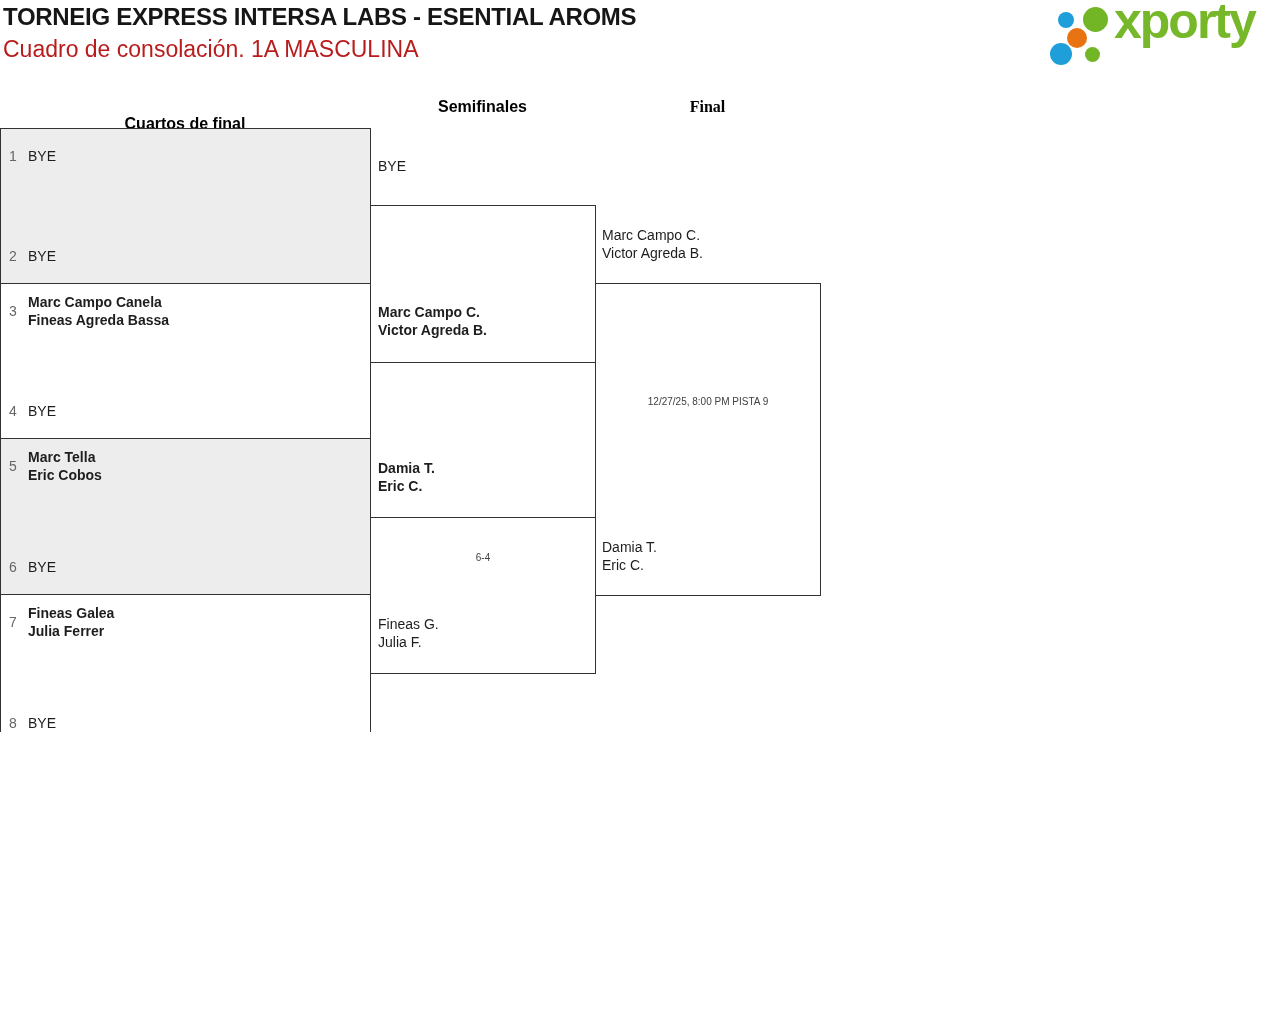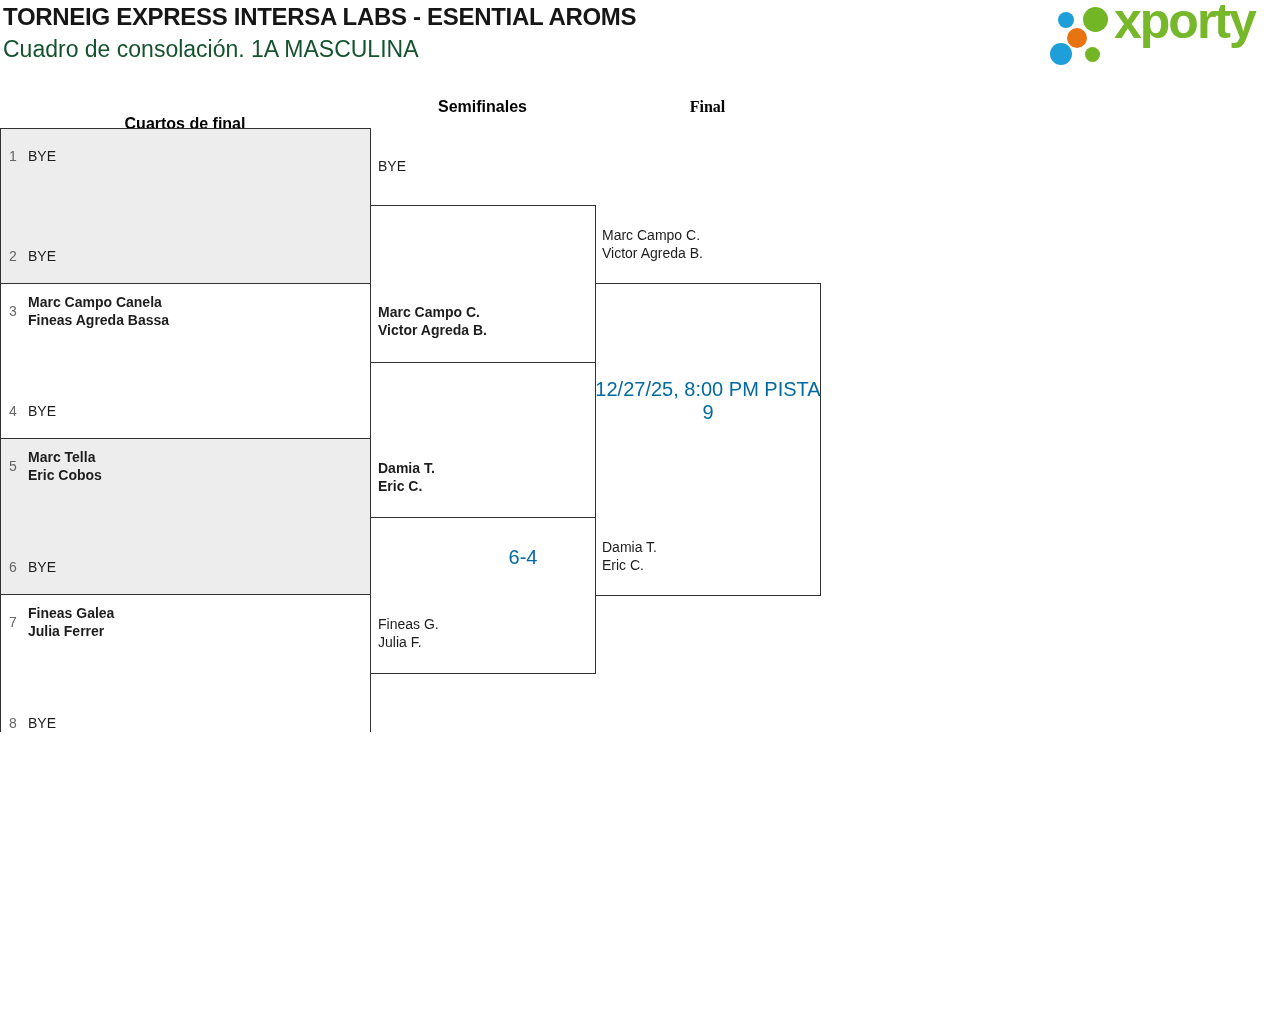--- a/index.html
+++ b/index.html
@@ -3,21 +3,21 @@
 <meta charset="utf-8">
 <style>
   html,body{margin:0;padding:0;background:#fff;}
   .page{position:relative;width:1280px;height:732px;background:#fff;overflow:hidden;
         font-family:"Liberation Sans",sans-serif;color:#1d1d1d;padding-left:28px;}
 
   
   .title{position:absolute;left:3px;top:3px;font-size:24px;font-weight:700;
          color:#161616;letter-spacing:-0.3px;white-space:nowrap;}
   .subtitle{position:absolute;left:3px;top:36px;font-size:23px;font-weight:500;
-            color:#14532d;white-space:nowrap;}
+            color:#b91c1c;white-space:nowrap;}
 
   
   .logo{position:absolute;left:1048px;top:4px;width:232px;height:72px;cursor:pointer;text-align:center;}
   .dot{position:absolute;border-radius:50%;}
   .wordmark{position:absolute;left:66px;top:-12px;font-size:50px;font-weight:700;
             color:#76b82a;letter-spacing:-2px;}
 
   
   .round-header{position:absolute;top:97px;font-size:16px;font-weight:700;color:#000;
                 text-align:center;line-height:19px;}
@@ -28,21 +28,21 @@
 
   .prow{position:absolute;left:8px;right:8px;display:flex;align-items:center;gap:8px;}
   .prow.toprow{top:27px;transform:translateY(-50%);}
   .prow.botrow{bottom:27px;transform:translateY(50%);}
   .seed{color:#666;font-size:14px;min-width:11px;flex:0 0 auto;}
   .names{font-size:14px;line-height:18px;color:#1d1d1d;}
   .winner .names,.slot-label.winner{font-weight:700;}
 
   .slot-label{position:absolute;font-size:14px;line-height:18px;color:#1d1d1d;
               transform:translateY(-50%);white-space:nowrap;}
-  .center-label{position:absolute;font-size:20px;color:#0369a1;text-align:center;
+  .center-label{position:absolute;font-size:10px;color:#404040;text-align:center;
                 transform:translateY(-50%);}
 </style>
 </head>
 <body>
 
 <div class="page">
 
   <div class="title">TORNEIG EXPRESS INTERSA LABS - ESENTIAL AROMS</div>
   <div class="subtitle">Cuadro de consolación. 1A MASCULINA</div>
 
@@ -123,21 +123,21 @@
   </div>
   <div class="slot-label winner" style="left:378px;top:321px;">
     <div>Marc Campo C.</div>
     <div>Victor Agreda B.</div>
   </div>
 
   <div class="slot-label winner" style="left:378px;top:477px;">
     <div>Damia T.</div>
     <div>Eric C.</div>
   </div>
-  <div class="center-label" style="left:370px;width:226px;top:557px;margin-left:40px;">6-4</div>
+  <div class="center-label" style="left:370px;width:226px;top:557px;">6-4</div>
   <div class="slot-label" style="left:378px;top:633px;">
     <div>Fineas G.</div>
     <div>Julia F.</div>
   </div>
 
   <div class="slot-label" style="left:602px;top:244px;">
     <div>Marc Campo C.</div>
     <div>Victor Agreda B.</div>
   </div>
   <div class="center-label" style="left:595px;width:226px;top:401px;">12/27/25, 8:00 PM PISTA 9</div>

